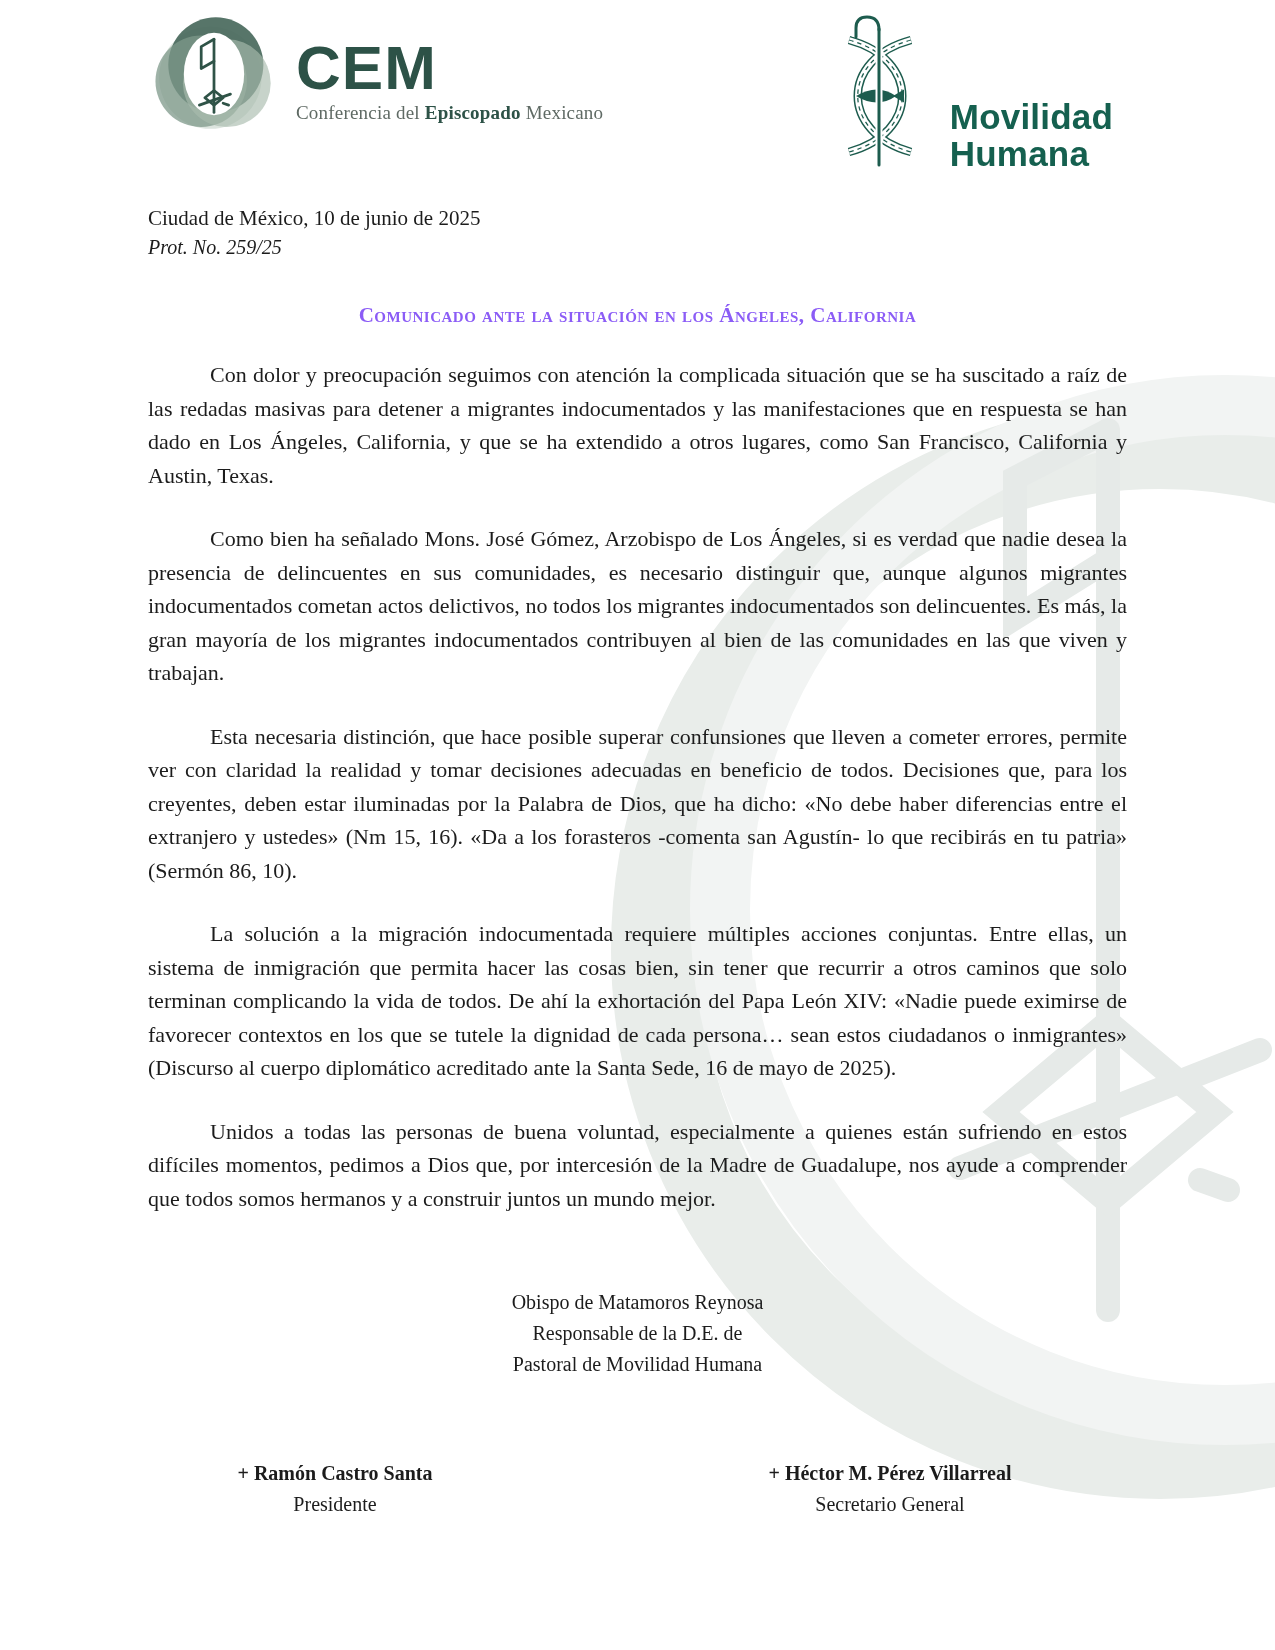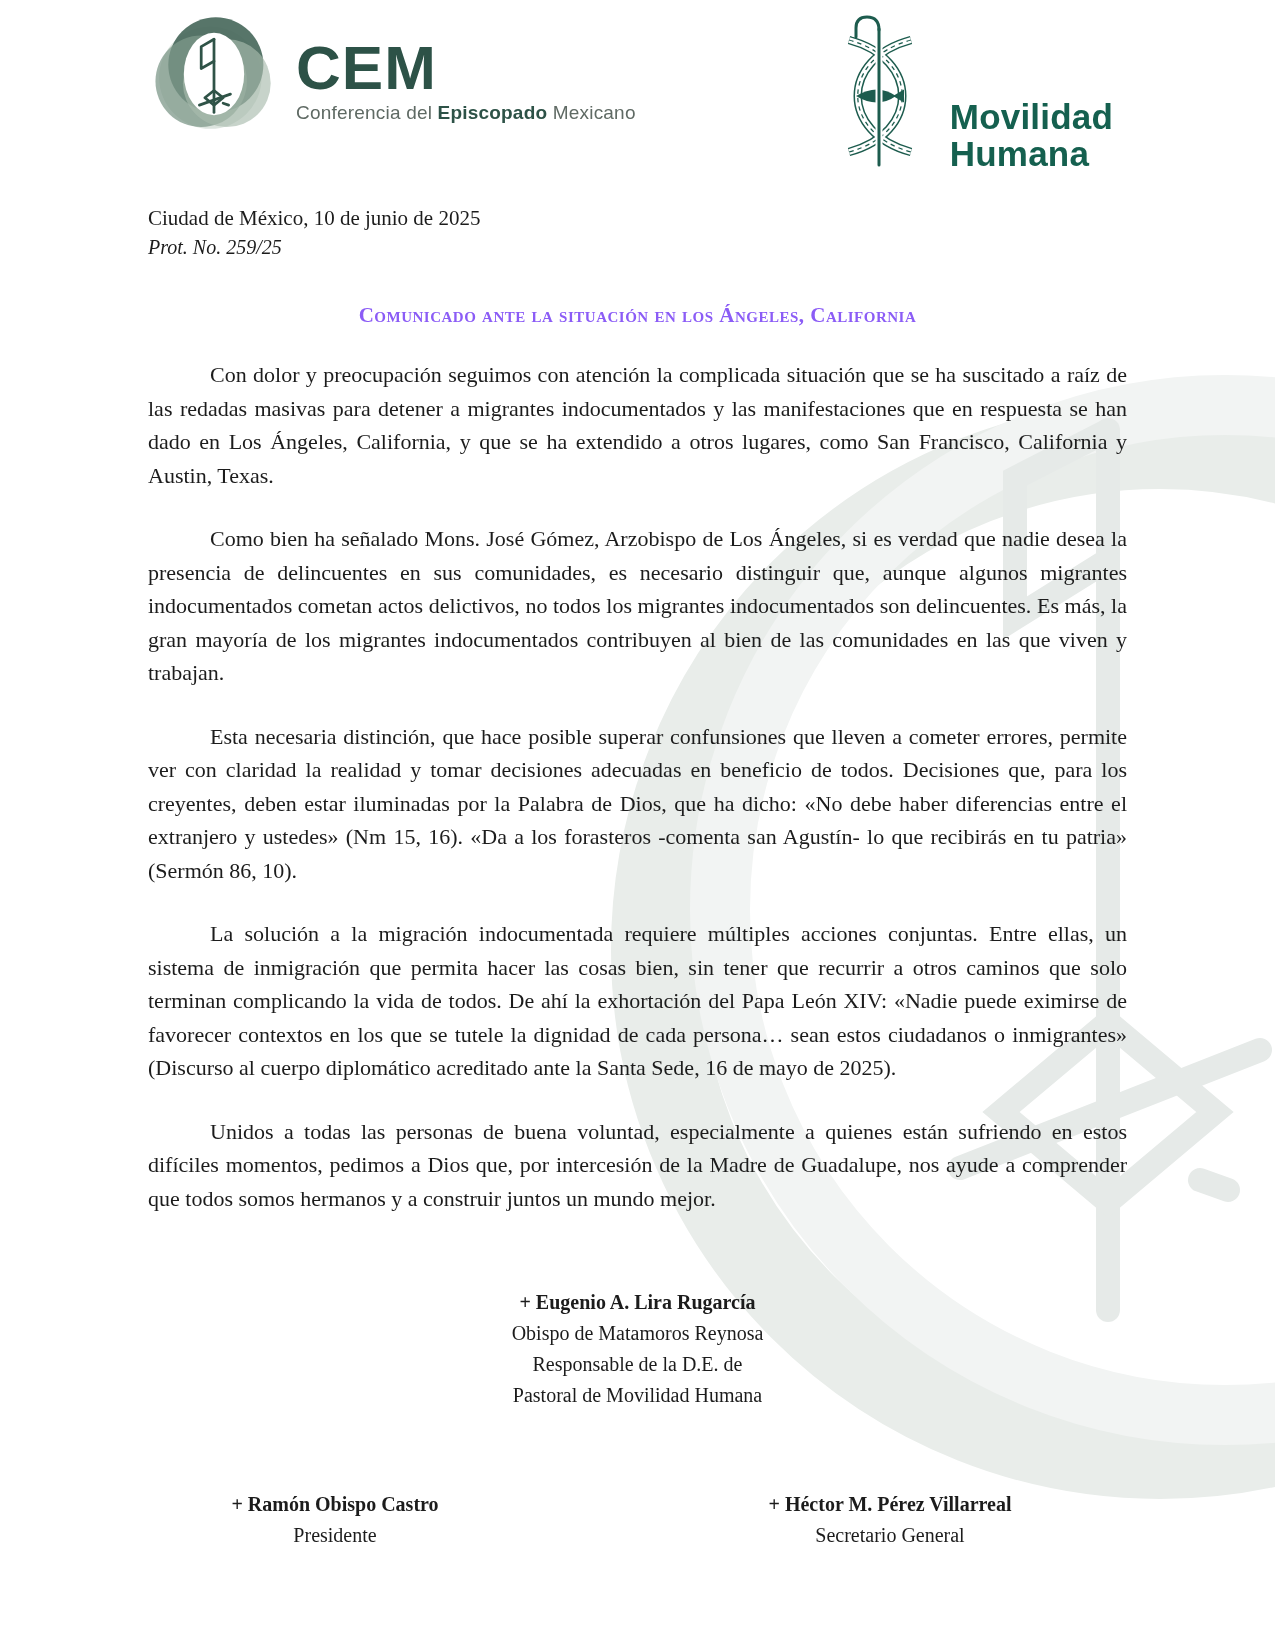--- a/index.html
+++ b/index.html
@@ -6,21 +6,21 @@
   body{font-family:"Liberation Serif", serif; color:#1c1c1c;}
   .page{position:relative;width:1275px;height:1650px;margin:0 auto;background:#ffffff;overflow:hidden;}
   .watermark{position:absolute;left:560px;top:350px;z-index:0;pointer-events:none;}
   .content{position:relative;z-index:1;}
 
   
   .header{display:flex;justify-content:space-between;align-items:flex-start;padding:10px 140px 0 150px;height:185px;}
   .cem-brand{display:flex;align-items:center;gap:18px;}
   .cem-text-block{display:flex;flex-direction:column;margin-top:14px;}
   .cem-acronym{font-family:"Liberation Sans", sans-serif;font-weight:bold;font-size:62px;line-height:60px;color:#2d5247;letter-spacing:1px;}
-  .cem-tagline{font-family:Liberation Sans, sans-serif;font-size:19px;color:#5f6a64;margin-top:4px;letter-spacing:.2px;}
+  .cem-tagline{font-family:Liberation Serif, serif;font-size:19px;color:#5f6a64;margin-top:4px;letter-spacing:.2px;}
   .cem-tagline b{color:#2d5247;}
   .mh-brand{display:flex;align-items:flex-end;gap:10px;margin-right:22px;}
   .mh-text{font-family:"Liberation Sans", sans-serif;font-weight:bold;font-size:35px;line-height:37px;color:#15604f;letter-spacing:.2px;margin-top:8px;}
 
   
   .meta{padding:8px 148px 0 148px;}
   .dateline{font-size:21px;line-height:30px;}
   .protocol{font-style:italic;font-size:20px;line-height:28px;}
 
   
@@ -122,29 +122,28 @@
 
     <div class="body-text">
       <p>Con dolor y preocupación seguimos con atención la complicada situación que se ha suscitado a raíz de las redadas masivas para detener a migrantes indocumentados y las manifestaciones que en respuesta se han dado en Los Ángeles, California, y que se ha extendido a otros lugares, como San Francisco, California y Austin, Texas.</p>
       <p>Como bien ha señalado Mons. José Gómez, Arzobispo de Los Ángeles, si es verdad que nadie desea la presencia de delincuentes en sus comunidades, es necesario distinguir que, aunque algunos migrantes indocumentados cometan actos delictivos, no todos los migrantes indocumentados son delincuentes. Es más, la gran mayoría de los migrantes indocumentados contribuyen al bien de las comunidades en las que viven y trabajan.</p>
       <p>Esta necesaria distinción, que hace posible superar confunsiones que lleven a cometer errores, permite ver con claridad la realidad y tomar decisiones adecuadas en beneficio de todos. Decisiones que, para los creyentes, deben estar iluminadas por la Palabra de Dios, que ha dicho: «No debe haber diferencias entre el extranjero y ustedes» (Nm 15, 16). «Da a los forasteros -comenta san Agustín- lo que recibirás en tu patria» (Sermón 86, 10).</p>
       <p>La solución a la migración indocumentada requiere múltiples acciones conjuntas. Entre ellas, un sistema de inmigración que permita hacer las cosas bien, sin tener que recurrir a otros caminos que solo terminan complicando la vida de todos. De ahí la exhortación del Papa León XIV: «Nadie puede eximirse de favorecer contextos en los que se tutele la dignidad de cada persona… sean estos ciudadanos o inmigrantes» (Discurso al cuerpo diplomático acreditado ante la Santa Sede, 16 de mayo de 2025).</p>
       <p>Unidos a todas las personas de buena voluntad, especialmente a quienes están sufriendo en estos difíciles momentos, pedimos a Dios que, por intercesión de la Madre de Guadalupe, nos ayude a comprender que todos somos hermanos y a construir juntos un mundo mejor.</p>
     </div>
 
     <div class="sig sig-principal">
-      <div class="sig-name">+ Eugenio A. Lira Rugarcía</div>
       <div>Obispo de Matamoros Reynosa</div>
       <div>Responsable de la D.E. de</div>
       <div>Pastoral de Movilidad Humana</div>
     </div>
 
     <div class="sig-row">
       <div class="sig sig-col">
-        <div class="sig-name">+ Ramón Obispo Castro</div>
+        <div class="sig-name">+ Ramón Castro Santa</div>
         <div>Presidente</div>
       </div>
       <div class="sig sig-col">
         <div class="sig-name">+ Héctor M. Pérez Villarreal</div>
         <div>Secretario General</div>
       </div>
     </div>
 
   </div>
 </div>

